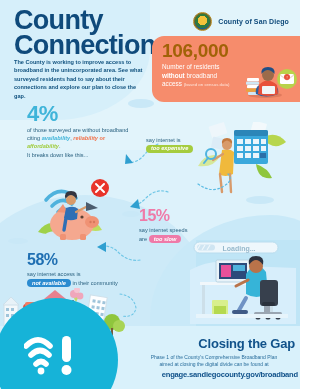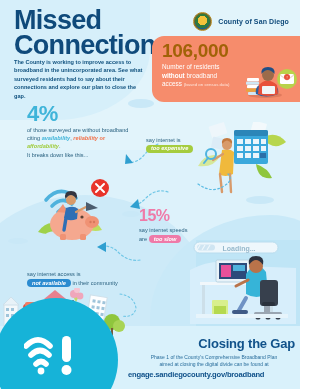--- a/index.html
+++ b/index.html
@@ -90,21 +90,21 @@
 
   
   .bottom-band{position:absolute;left:0;top:326px;width:300px;height:63px;background:#d9f1fb;}
   .teal-circle{position:absolute;left:-6px;top:298px;width:124px;height:124px;border-radius:50%;background:#16b3d8;}
   .wifi-mark{position:absolute;left:24px;top:334px;width:58px;height:42px;}
 
   .closing{position:absolute;left:130px;top:336px;width:165px;text-align:right;
       font-size:13px;font-weight:bold;color:#11528a;letter-spacing:-.2px;}
   .closing-copy{position:absolute;left:130px;top:354px;width:168px;text-align:center;
       font-size:5px;line-height:7.2px;color:#2a6e9c;}
-  .closing-url{position:absolute;left:128px;top:370px;width:170px;text-align:left;
+  .closing-url{position:absolute;left:128px;top:370px;width:170px;text-align:right;
       font-size:7.6px;font-weight:bold;color:#11528a;letter-spacing:-.2px;}
 
   .arrow-dots{position:absolute;}
 </style>
 </head>
 <body>
 
 <div id="page">
 
   <div class="bg-white"></div>
@@ -114,21 +114,21 @@
   <div class="wave-a"></div>
   <div class="wave-b"></div>
   <div class="wave-c"></div>
 
   <div class="cloud" style="left:128px;top:99px;width:26px;height:9px;"></div>
   <div class="cloud" style="left:246px;top:196px;width:28px;height:8px;"></div>
   <div class="cloud" style="left:122px;top:211px;width:18px;height:6px;"></div>
   <div class="cloud" style="left:8px;top:238px;width:20px;height:6px;"></div>
 
   <div class="title">
-    <div>Missed</div>
+    <div>County</div>
     <div>Connections</div>
   </div>
   <div class="intro">The County is working to improve access to broadband in the unincorporated area. See what surveyed residents had to say about their connections and explore our plan to close the gap.</div>
 
   <div class="brand">
     <div class="seal"></div>
     <div class="brand-text">County of San Diego</div>
   </div>
 
   <div class="card-orange"></div>
@@ -273,20 +273,21 @@
     <circle cx="68" cy="77" r="2.6" fill="#37404d"></circle>
     <circle cx="78" cy="77" r="2.6" fill="#37404d"></circle>
     <circle cx="88" cy="77" r="2.6" fill="#37404d"></circle>
     <path d="M56 58 l-8 14" stroke="#6f92c4" stroke-width="4" stroke-linecap="round"></path>
     <path d="M44 72 l12 0" stroke="#3f5a86" stroke-width="4" stroke-linecap="round"></path>
     <rect x="22" y="60" width="16" height="16" rx="1" fill="#d8ef8c"></rect>
     <rect x="24" y="66" width="12" height="8" fill="#b5d94f"></rect>
     <rect x="6" y="74" width="92" height="4" fill="#e7f4fb"></rect>
   </svg>
 
+  <div class="stat-num s58">58%</div>
   <div class="s58-copy">
     <span>say internet access is</span><br>
     <span class="pill pill-blue">not available</span><span> in their community</span>
   </div>
 
   <svg class="arrow-dots" style="left:96px;top:242px;width:46px;height:22px;" viewBox="0 0 46 22">
     <path d="M44 18 q-12 2 -22-8 q-6-6 -14-6" fill="none" stroke="#6fc6e6" stroke-width="1.2" stroke-dasharray="2 2.4" stroke-linecap="round"></path>
     <path d="M10 0 l-9 5 l9 5z" fill="#2f9fd0"></path>
   </svg>
 

